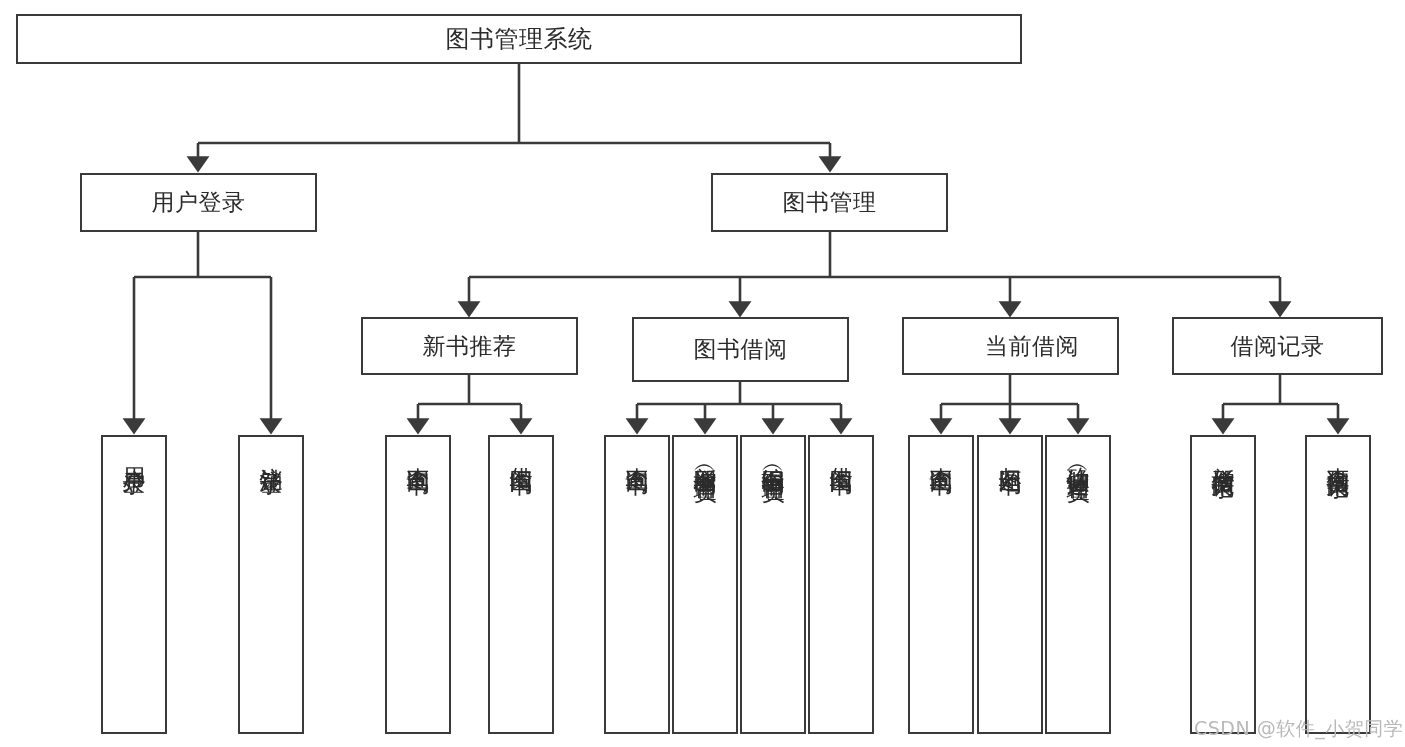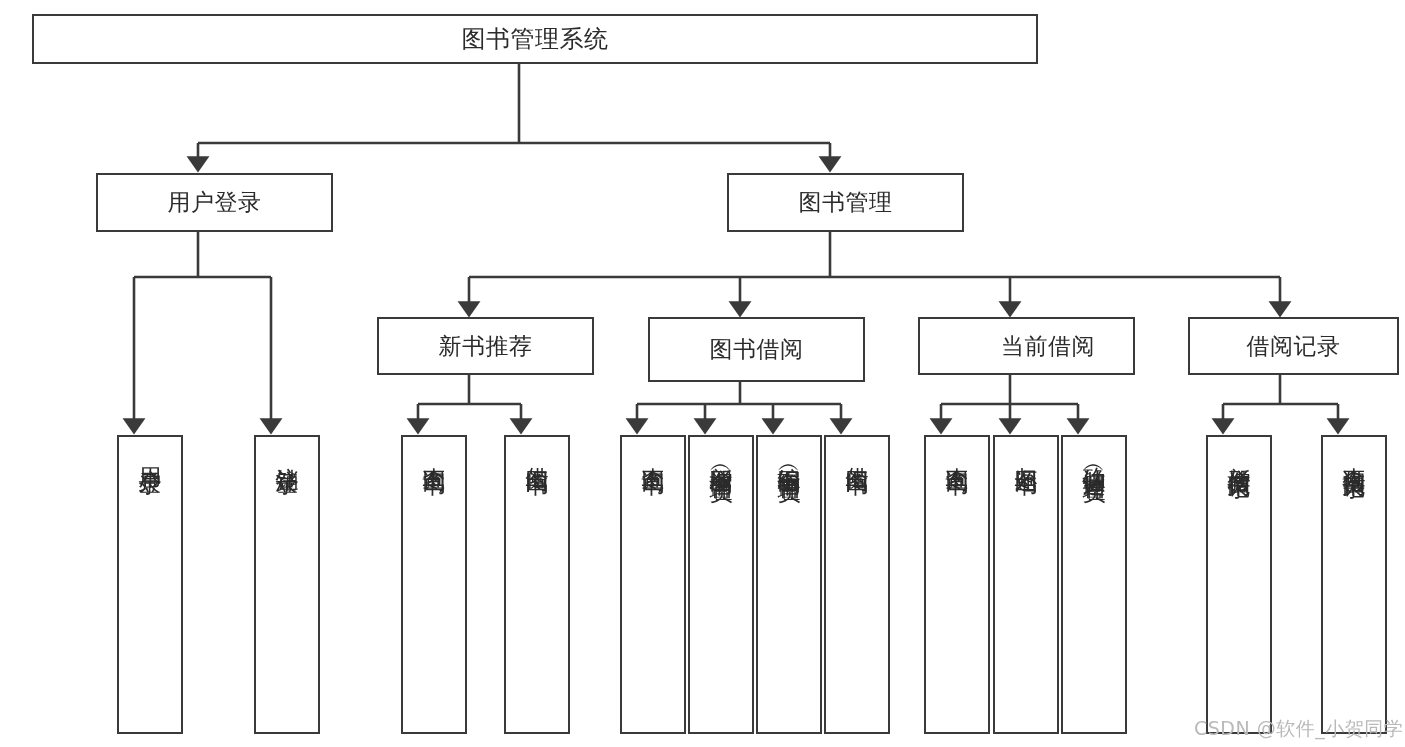--- a/index.html
+++ b/index.html
@@ -25,21 +25,20 @@
   }
   .node {
     position: absolute;
     box-sizing: border-box;
     border: 2.5px solid #3a3a3a;
     background: #ffffff;
     display: flex;
     align-items: center;
     justify-content: center;
     color: #2b2b2b;
-    margin-left: 16px;
   }
   .node-h {
     font-size: 23px;
     letter-spacing: 0.5px;
     line-height: 1;
   }
   .node-root {
     font-size: 24px;
   }
   .node-leaf {

